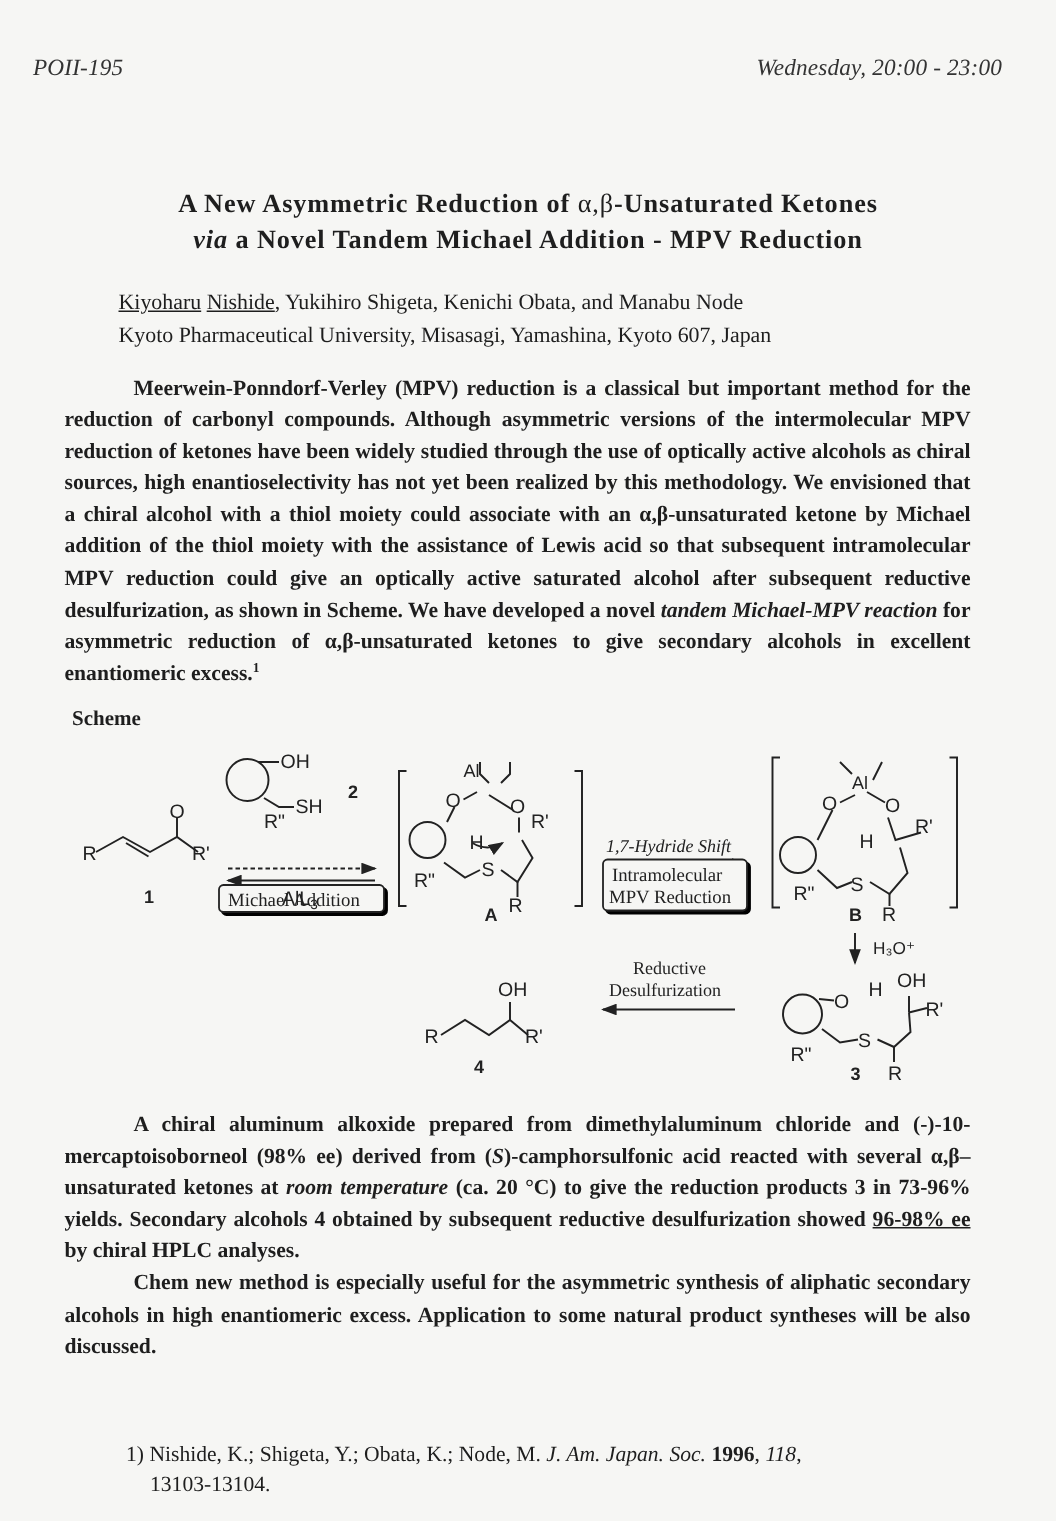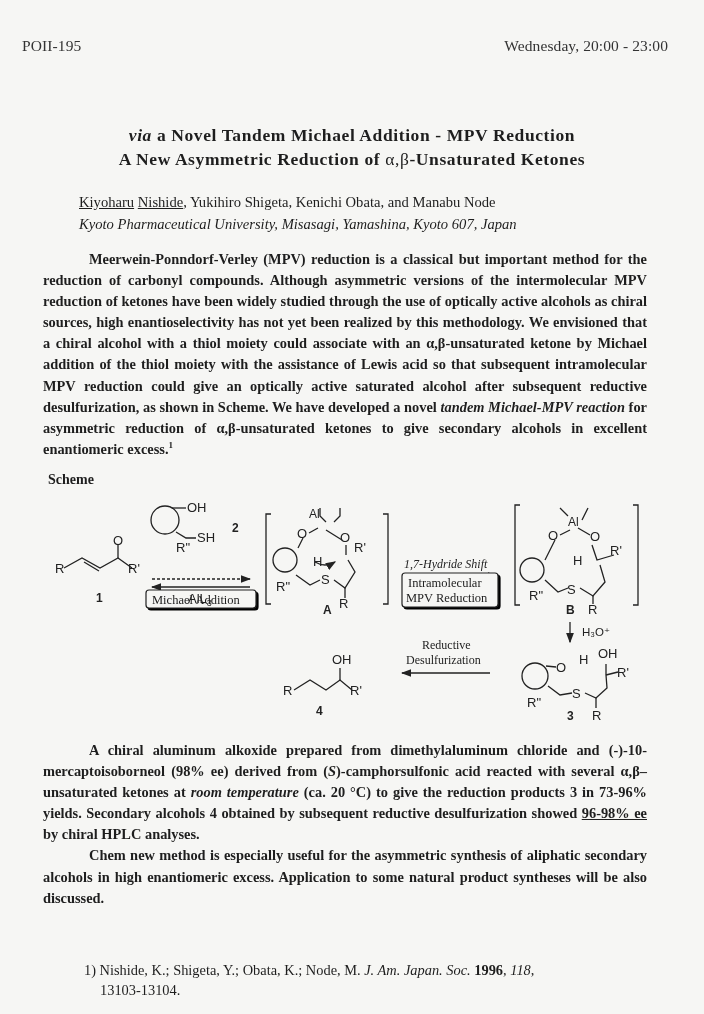--- a/index.html
+++ b/index.html
@@ -4,50 +4,50 @@
 <style>
   html, body { margin: 0; padding: 0; }
   body {
     width: 704px; height: 1014px; overflow: hidden;
     background: #f6f6f4;
     font-family: "Liberation Serif", "DejaVu Serif", serif;
     color: #1e1e1e;
     position: relative;
   }
   .abs { position: absolute; }
-  .hdr { font-size: 15.5px; color: #333; letter-spacing: 0.1px; }
+  .hdr { font-size: 15.5px; color: #333; letter-spacing: 0.1px; font-style: italic; }
   .title {
     font-weight: bold; font-size: 17.5px; text-align: center;
     left: 40px; width: 624px; line-height: 24px; letter-spacing: 0.6px;
   }
   .title i { font-weight: bold; }
   .authors { font-size: 14.6px; left: 79px; top: 191px; line-height: 22px; }
   .authors u { text-decoration: underline; }
-  .affil { font-style: italic; }
+  .affil { }
   .para {
     font-size: 14.4px; line-height: 21.1px; text-align: justify;
     left: 43px; width: 604px;
   }
   .para p { margin: 0; text-indent: 46px; font-weight: bold; }
   .para sup { font-size: 9px; vertical-align: top; position: relative; top: -4px; }
   .scheme-label { font-weight: bold; font-size: 14px; left: 48px; top: 472px; }
   svg text { font-family: "Liberation Sans", "DejaVu Sans", sans-serif; }
   svg text.serif { font-family: "Liberation Serif", "DejaVu Serif", serif; }
   .ref { font-size: 14.4px; left: 84px; top: 960px; line-height: 20px; }
   .ref .cont { padding-left: 16px; }
 </style>
 </head>
 <body>
 
 <div class="abs hdr" style="left:22px; top:37px;">POII-195</div>
 <div class="abs hdr" style="right:36px; top:37px;">Wednesday, 20:00 - 23:00</div>
 
 <div class="abs title" style="top:123px;">
+  <div><span>A New Asymmetric Reduction of </span><span style="font-weight:normal;">α,β</span><span>-Unsaturated Ketones</span></div>
   <div><i>via</i><span> a Novel Tandem Michael Addition - MPV Reduction</span></div>
-  <div><span>A New Asymmetric Reduction of </span><span style="font-weight:normal;">α,β</span><span>-Unsaturated Ketones</span></div>
 </div>
 
 <div class="abs authors">
   <div><u>Kiyoharu</u> <u>Nishide</u><span>, Yukihiro Shigeta, Kenichi Obata, and Manabu Node</span></div>
   <div class="affil">Kyoto Pharmaceutical University, Misasagi, Yamashina, Kyoto 607, Japan</div>
 </div>
 
 <div class="abs para" style="top:249px;">
   <p><span>Meerwein-Ponndorf-Verley (MPV) reduction is a classical but important method for the reduction of carbonyl compounds.   Although asymmetric versions of the intermolecular MPV reduction of ketones have been widely studied through the use of optically active alcohols as chiral sources, high enantioselectivity has not yet been realized by this methodology.   We envisioned that a chiral alcohol with a thiol moiety could associate with an α,β-unsaturated ketone by Michael addition of the thiol moiety with the assistance of Lewis acid so that subsequent intramolecular MPV reduction could give an optically active saturated alcohol after subsequent reductive desulfurization, as shown in Scheme.   We have developed a novel </span><i>tandem Michael-MPV reaction</i><span> for asymmetric reduction of α,β-unsaturated ketones to give secondary alcohols in excellent enantiomeric excess.</span><sup>1</sup></p>
 </div>

